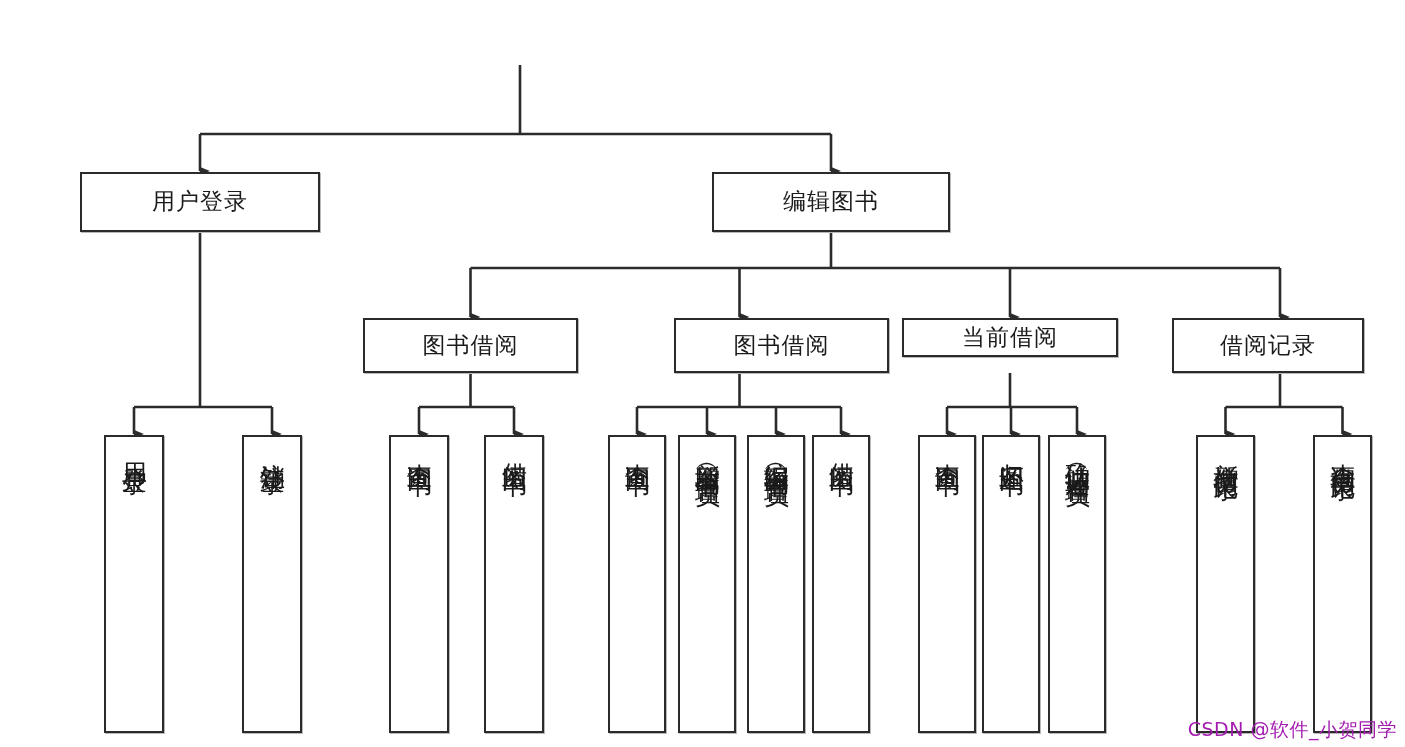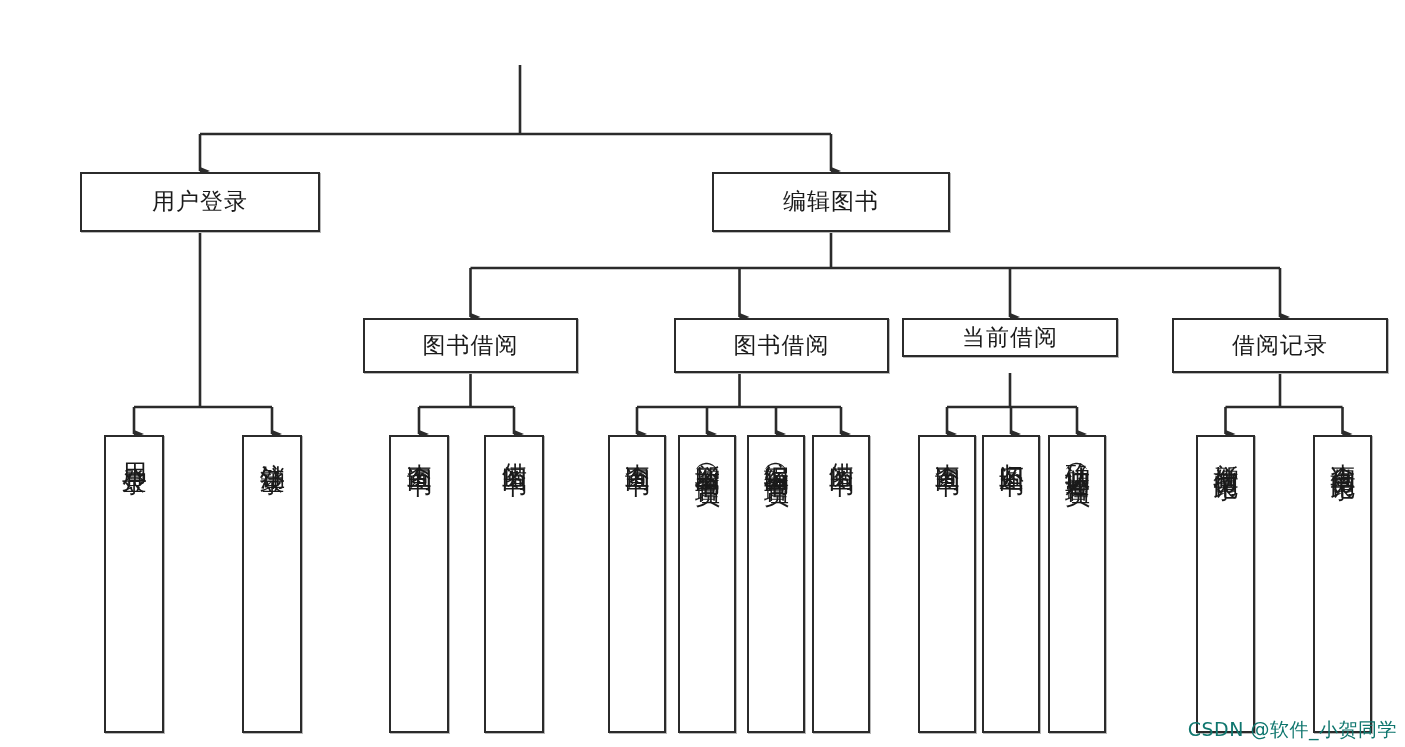--- a/index.html
+++ b/index.html
@@ -60,21 +60,21 @@
     font-size: 25px;
     line-height: 1.12;
     letter-spacing: 3px;
     white-space: nowrap;
   }
   .watermark {
     position: absolute;
     right: 8px;
     bottom: 4px;
     font-size: 19px;
-    color: #0f766e;
+    color: #a21caf;
     letter-spacing: 0.5px;
     white-space: nowrap;
   }
 </style>
 </head>
 <body>
 
 <div id="canvas">
 
   <svg id="wires" viewBox="0 0 1405 747">
@@ -130,21 +130,21 @@
 
   <div class="node horiz" id="node-new-book-rec" style="left: 363px; top: 318px; width: 215px; height: 55px;">
     <span class="label">图书借阅</span>
   </div>
   <div class="node horiz" id="node-book-borrow" style="left: 632px; top: 318px; width: 215px; height: 55px; margin-left: 42px;">
     <span class="label">图书借阅</span>
   </div>
   <div class="node horiz" id="node-current-borrow" style="left: 902px; top: 318px; width: 216px; height: 39px;">
     <span class="label">当前借阅</span>
   </div>
-  <div class="node horiz" id="node-borrow-record" style="left: 1172px; top: 318px; width: 216px; height: 55px;">
+  <div class="node horiz" id="node-borrow-record" style="left: 1172px; top: 318px; width: 192px; height: 55px;">
     <span class="label">借阅记录</span>
   </div>
 
   <div class="node vert" id="node-leaf-user-login" style="left: 104px; top: 435px; width: 60px; height: 298px;">
     <span class="label">用户登录</span>
   </div>
   <div class="node vert" id="node-leaf-logout-login" style="left: 242px; top: 435px; width: 60px; height: 298px;">
     <span class="label">注销登录</span>
   </div>
   <div class="node vert" id="node-leaf-query-book-1" style="left: 389px; top: 435px; width: 60px; height: 298px;">

